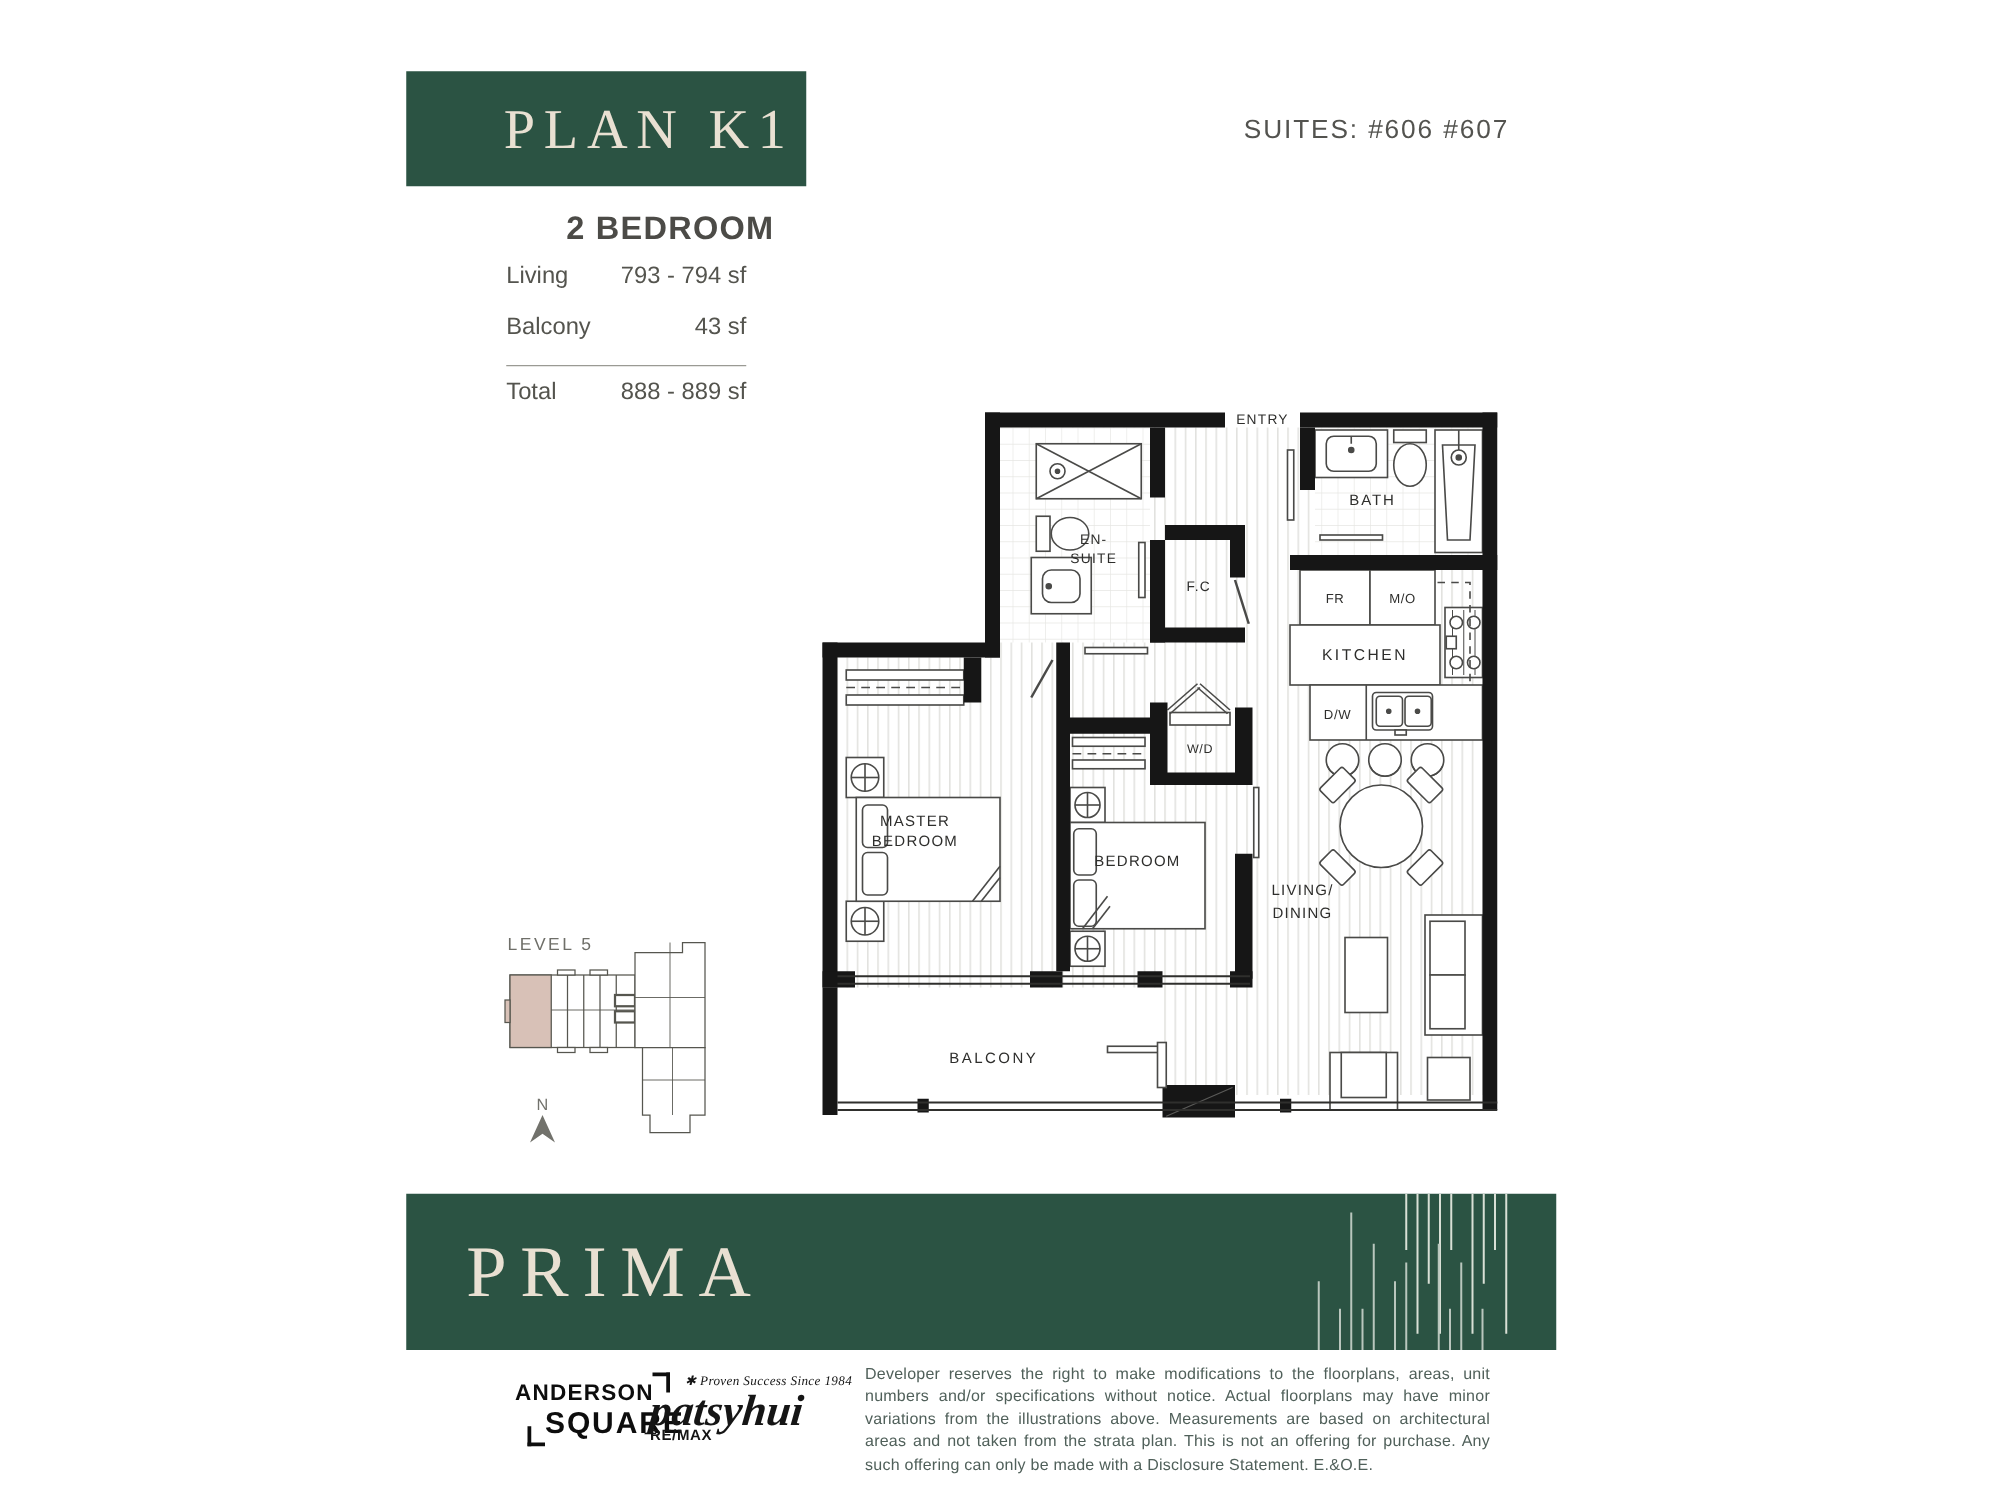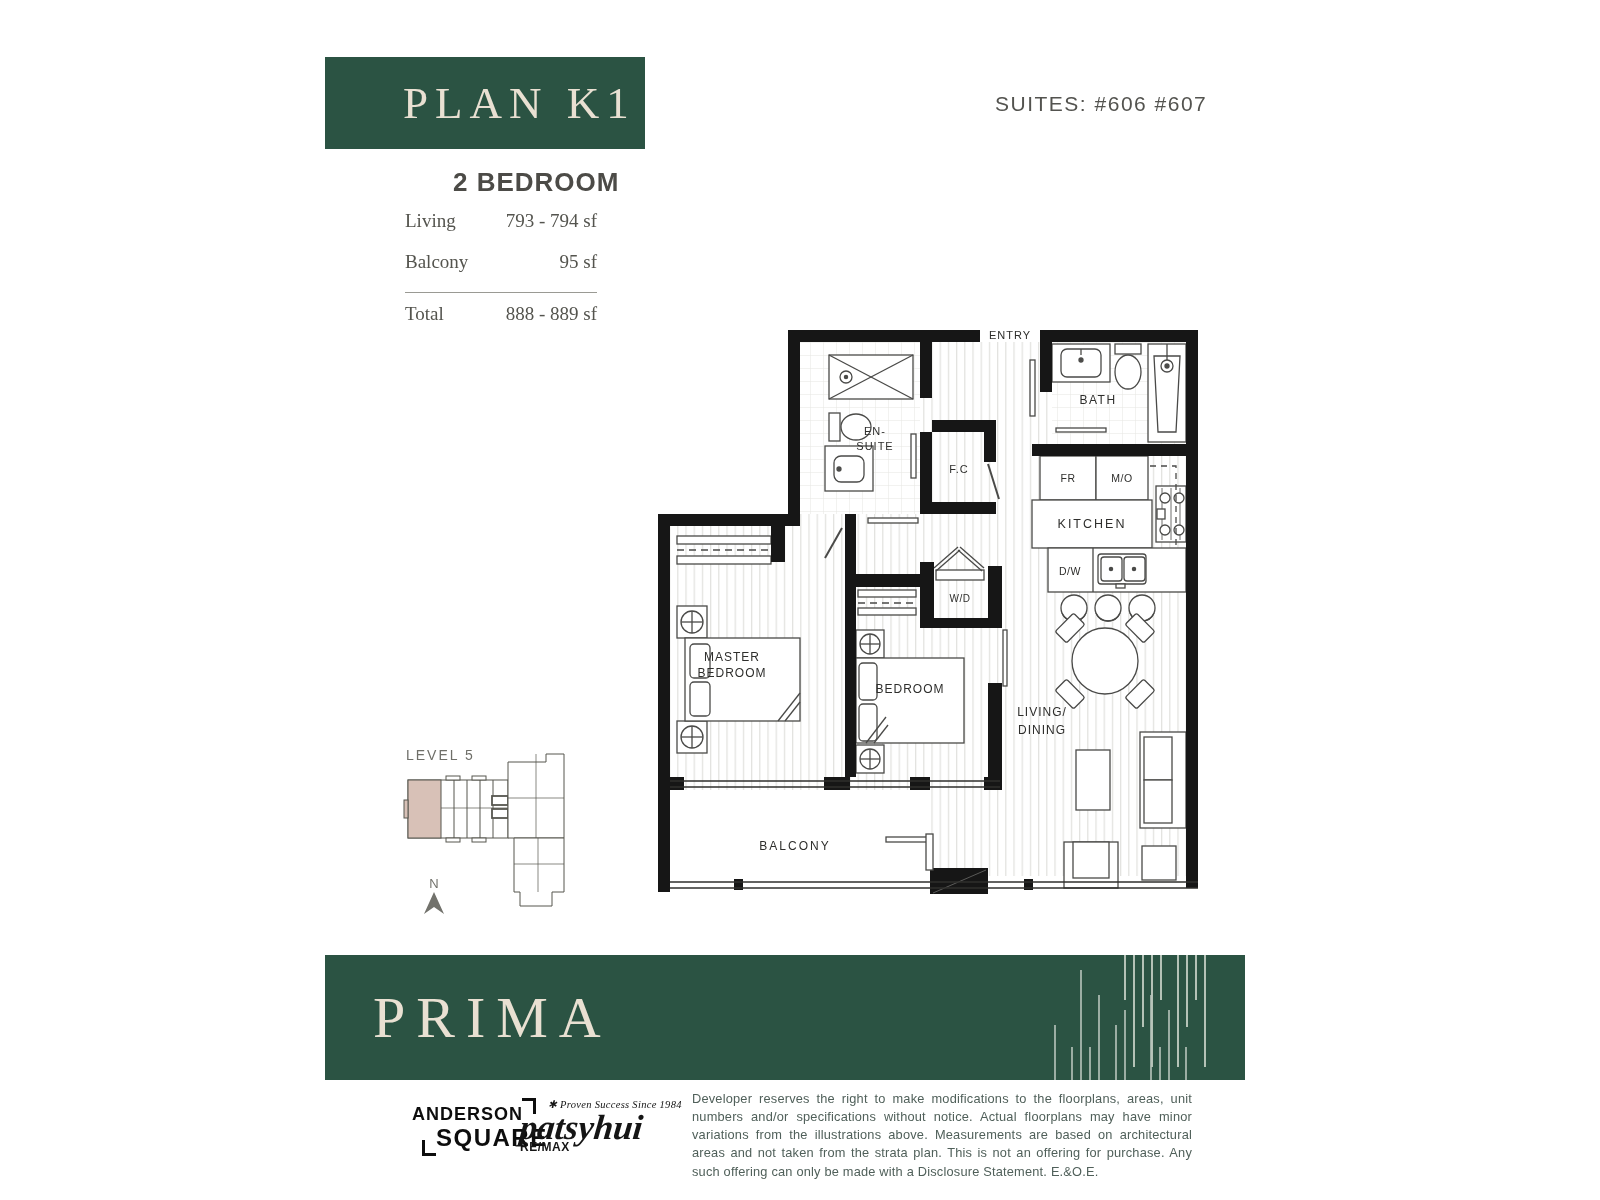--- a/index.html
+++ b/index.html
@@ -8,21 +8,21 @@
   
   .plan-banner{position:absolute;left:325px;top:57px;width:320px;height:92px;
       background:#2b5343;display:flex;align-items:center;}
   .plan-banner .t{padding-left:78px;font-family:"Liberation Serif",serif;font-size:45px;
       color:#e9e0d2;letter-spacing:7px;font-weight:400;}
   .suites{position:absolute;left:995px;top:92px;font-size:21px;letter-spacing:1.5px;
       color:#53534f;}
   .unit-type{position:absolute;left:405px;top:167px;font-size:26px;font-weight:700;
       letter-spacing:1px;color:#4c4b47;margin-left:48px;}
   .area-table{position:absolute;left:405px;top:210px;width:192px;
-      font-family:Liberation Serif, serif;font-size:19px;color:#54544e;text-align:center;}
+      font-family:Liberation Sans, sans-serif;font-size:19px;color:#54544e;text-align:center;}
   .area-row{display:flex;justify-content:space-between;margin-bottom:19px;}
   .area-div{border-top:1px solid #9a9a94;margin:2px 0 10px 0;}
   
   .fp{position:absolute;left:628px;top:316px;width:570px;height:580px;}
   svg text{font-family:"Liberation Sans",sans-serif;}
   
   .keyplan{position:absolute;left:396px;top:742px;width:195px;height:190px;}
   
   .prima-banner{position:absolute;left:325px;top:955px;width:920px;height:125px;
       background:#2b5343;display:flex;align-items:center;}
@@ -58,21 +58,21 @@
   <div class="suites">SUITES: #606 #607</div>
   <div class="unit-type">2 BEDROOM</div>
 
   <div class="area-table">
     <div class="area-row">
       <span>Living</span>
       <span>793 - 794 sf</span>
     </div>
     <div class="area-row">
       <span>Balcony</span>
-      <span>95 sf</span>
+      <span>43 sf</span>
     </div>
     <div class="area-div"></div>
     <div class="area-row">
       <span>Total</span>
       <span>888 - 889 sf</span>
     </div>
   </div>
 
   <svg class="fp" viewBox="0 0 570 580">
     <defs>

